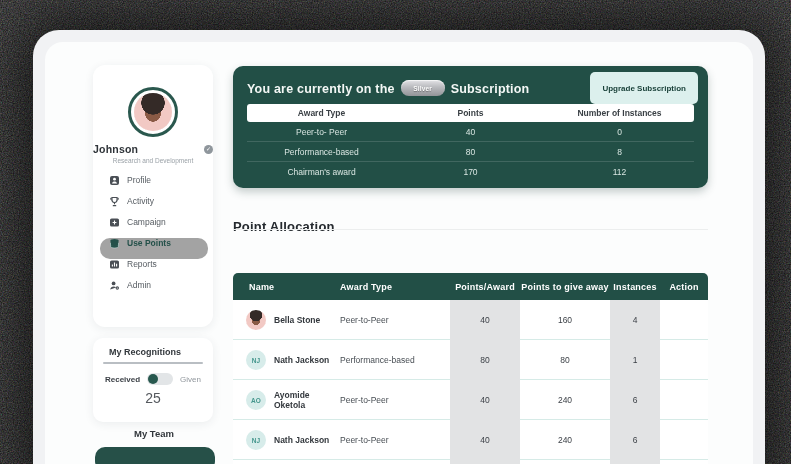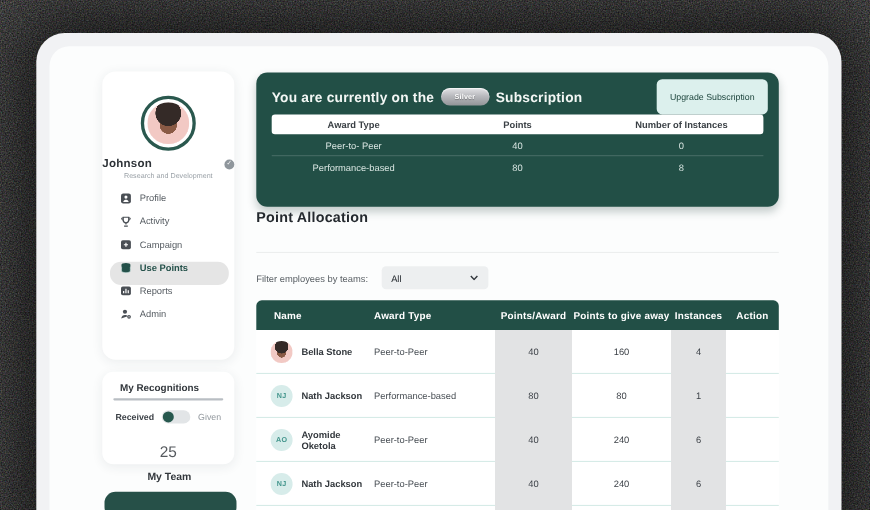--- a/index.html
+++ b/index.html
@@ -21,59 +21,59 @@
        radial-gradient(circle at 50% 26%, #342a27 0 34%, rgba(0,0,0,0) 35%),
        radial-gradient(circle at 50% 55%, #8a5a45 0 27%, rgba(0,0,0,0) 28%),
        radial-gradient(circle at 50% 50%, #f2c9c4 0 70%, #e9b3ae 71%);}
   .name-row{position:absolute;left:0;right:0;top:78px;display:flex;align-items:center;justify-content:space-between;gap:4px;}
   .name{font-size:10.5px;font-weight:bold;color:#2e3338;letter-spacing:.2px;}
   .verified{width:9px;height:9px;border-radius:50%;background:#8f969c;color:#fff;font-size:6px;line-height:9px;text-align:center;}
   .role{position:absolute;left:0;right:0;top:92px;text-align:center;font-size:6.5px;color:#9aa1a7;}
   .menu{position:absolute;left:7px;right:5px;top:110px;}
   .menu-item{display:flex;gap:7px;height:21px;padding-left:9px;border-radius:10px;cursor:pointer;}
   .menu-item .mi-label{font-size:8.5px;color:#565c62;}
-  .menu-item.active{background:#e5e5e5;}
+  .menu-item.active{background:#a3a3a3;}
   .menu-item.active .mi-label{color:#24514a;font-weight:bold;}
   .mi-icon{width:11px;height:11px;flex:0 0 11px;display:flex;align-items:center;justify-content:center;}
 
   
   .recog-card{left:93px;top:338px;width:120px;height:84px;border-radius:10px;}
   .recog-title{position:absolute;left:0;right:16px;top:9px;text-align:center;font-size:9px;font-weight:bold;color:#32373c;}
   .recog-rule{position:absolute;left:10px;right:10px;top:24px;height:2px;background:#b9bec3;border-radius:1px;}
   .recog-toggle-row{position:absolute;left:0;right:0;top:32px;height:18px;display:flex;align-items:center;justify-content:center;gap:7px;}
   .recv-label{font-size:8px;color:#3a3f45;font-weight:bold;}
   .given-label{font-size:8px;color:#90969c;}
   .toggle{width:26px;height:12px;border-radius:6px;background:#e2e5e7;position:relative;cursor:pointer;}
   .toggle-knob{position:absolute;left:1px;top:1px;width:10px;height:10px;border-radius:50%;background:#27584e;}
-  .recog-value{position:absolute;left:0;right:0;top:64px;text-align:center;font-size:14px;color:#55595e;}
+  .recog-value{position:absolute;left:0;right:0;top:52px;text-align:center;font-size:14px;color:#55595e;}
 
   
   .team-label{left:93px;top:428px;font-size:9.5px;font-weight:bold;color:#32373c;margin-left:41px;}
   .team-card{left:95px;top:447px;width:120px;height:24px;background:#265048;border-radius:10px;z-index:3;position:absolute;}
 
   
   .banner{left:233px;top:66px;width:475px;height:122px;background:#224f46;border-radius:10px;
           box-shadow:0 4px 8px rgba(30,60,55,.25);}
   .banner-head{position:absolute;left:14px;top:10px;right:10px;height:24px;display:flex;align-items:center;}
   .banner-title{display:flex;align-items:flex-end;gap:6px;font-size:12.5px;font-weight:bold;color:#f3f7f5;letter-spacing:.2px;}
   .plan-pill{display:inline-flex;align-items:center;justify-content:center;width:44px;height:16px;border-radius:9px;
      background:linear-gradient(180deg,#e3e3e6 0%,#b9babe 45%,#929498 100%);box-shadow:inset 0 1px 1px rgba(255,255,255,.7);}
   .plan-pill span{font-size:6.5px;font-weight:bold;color:#fdfdfd;text-shadow:0 1px 1px rgba(0,0,0,.35);}
   .upgrade-btn{margin-left:auto;height:15px;padding:16px 12px;background:#dcf0ed;border:none;border-radius:5px;
-     font-family:inherit;font-size:8px;font-weight:normal;color:#173f37;cursor:pointer;display:flex;align-items:center;}
+     font-family:inherit;font-size:8px;font-weight:bold;color:#173f37;cursor:pointer;display:flex;align-items:center;}
   .btable{position:absolute;left:14px;right:14px;top:38px;}
   .btable-head{display:flex;height:18px;background:#fff;border-radius:3px;align-items:center;}
   .btable-head .bcell{font-size:8.5px;font-weight:bold;color:#3a4045;}
   .bcell{flex:1 1 33.33%;text-align:center;}
   .brow{display:flex;height:19px;align-items:center;}
   .brow + .brow{border-top:1px solid rgba(255,255,255,.14);}
   .brow .bcell{font-size:8.5px;color:#d9e6e2;}
 
   
-  .pa-title{left:233px;top:190px;font-size:13px;font-weight:bold;color:#24292e;letter-spacing:.2px;}
+  .pa-title{left:233px;top:219px;font-size:13px;font-weight:bold;color:#24292e;letter-spacing:.2px;}
   .pa-rule{left:233px;top:229px;width:475px;height:1px;background:#eceeee;position:absolute;z-index:3;}
   .filter-row{left:233px;top:242px;width:475px;height:21px;display:flex;align-items:center;gap:12px;}
   .filter-label{font-size:8.5px;color:#5b6166;}
   .filter-select{width:97px;height:21px;background:#edeff0;border-radius:4px;display:flex;align-items:center;
      padding:0 9px;cursor:pointer;box-sizing:border-box;}
   .filter-value{font-size:8.5px;color:#24292e;flex:1;}
 
   
   .ptable{left:233px;top:273px;width:475px;}
   .phead{display:flex;height:27px;background:#224f46;border-radius:5px 5px 0 0;align-items:center;color:#fff;}
@@ -227,35 +227,31 @@
       <div class="brow">
         <span class="bcell">Peer-to- Peer</span>
         <span class="bcell">40</span>
         <span class="bcell">0</span>
       </div>
       <div class="brow">
         <span class="bcell">Performance-based</span>
         <span class="bcell">80</span>
         <span class="bcell">8</span>
       </div>
+      <div class="brow">
+        <span class="bcell">Chairman's award</span>
+        <span class="bcell">170</span>
+        <span class="bcell">112</span>
+      </div>
     </div>
   </div>
 
   <div class="abs pa-title">Point Allocation</div>
   <div class="pa-rule"></div>
 
-  <div class="abs filter-row">
-    <span class="filter-label">Filter employees by teams:</span>
-    <div class="filter-select">
-      <span class="filter-value">All</span>
-      <svg width="8" height="5" viewBox="0 0 8 5">
-          <path d="M1 1l3 3 3-3" fill="none" stroke="#33383d" stroke-width="1.3"></path>
-        </svg>
-    </div>
-  </div>
 
   <div class="abs ptable">
     <div class="phead">
       <span class="hc c1">Name</span>
       <span class="hc c2">Award Type</span>
       <span class="hc c3">Points/Award</span>
       <span class="hc c4">Points to give away</span>
       <span class="hc c5">Instances</span>
       <span class="hc c6">Action</span>
     </div>

